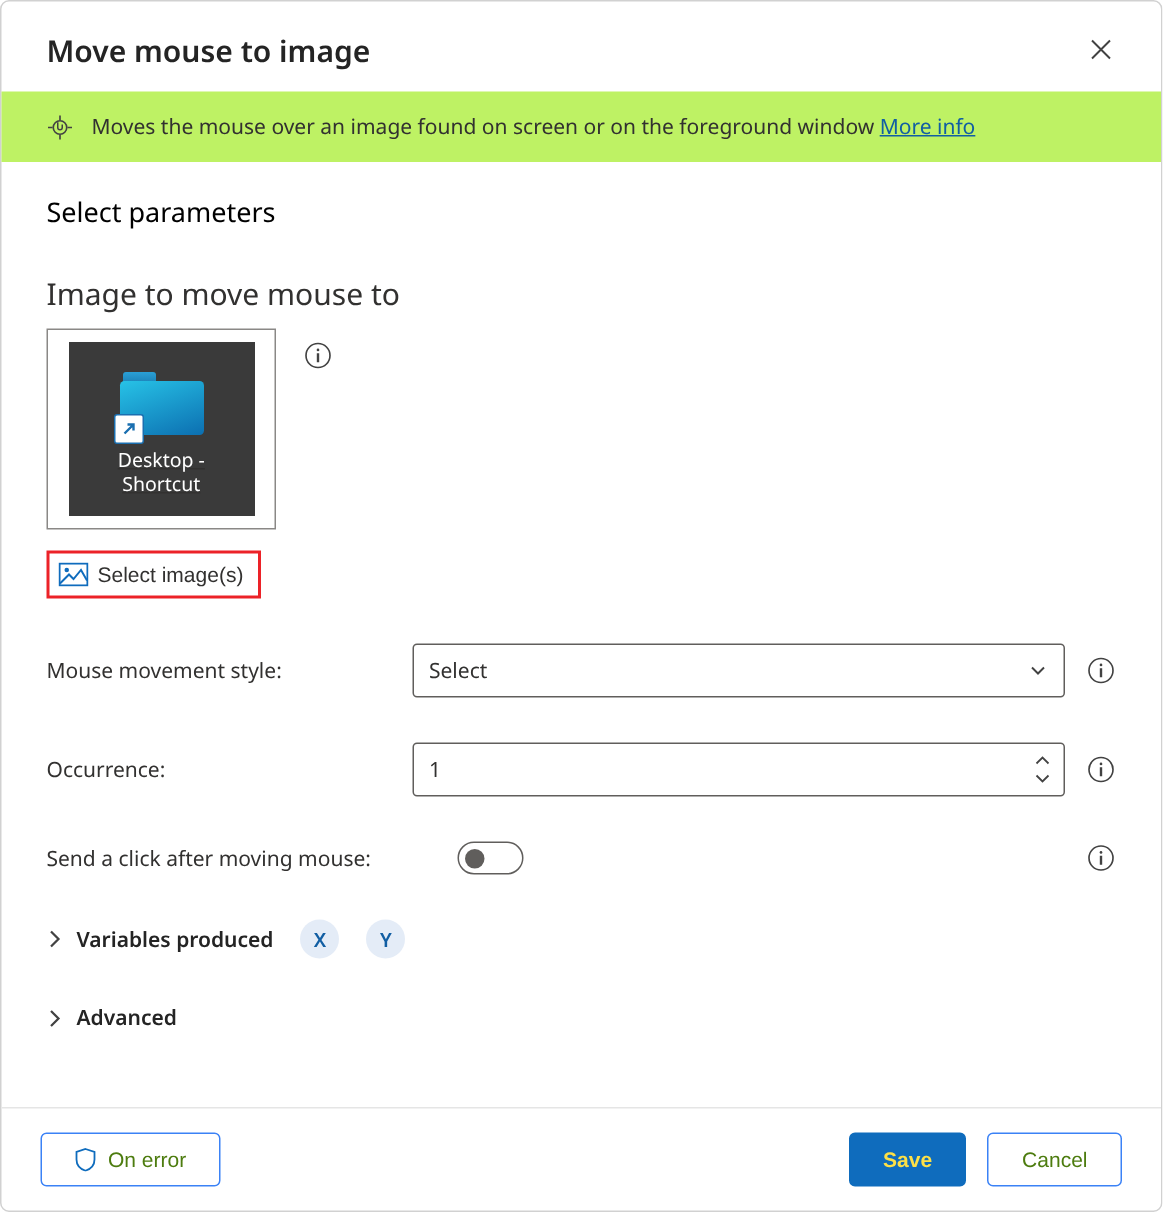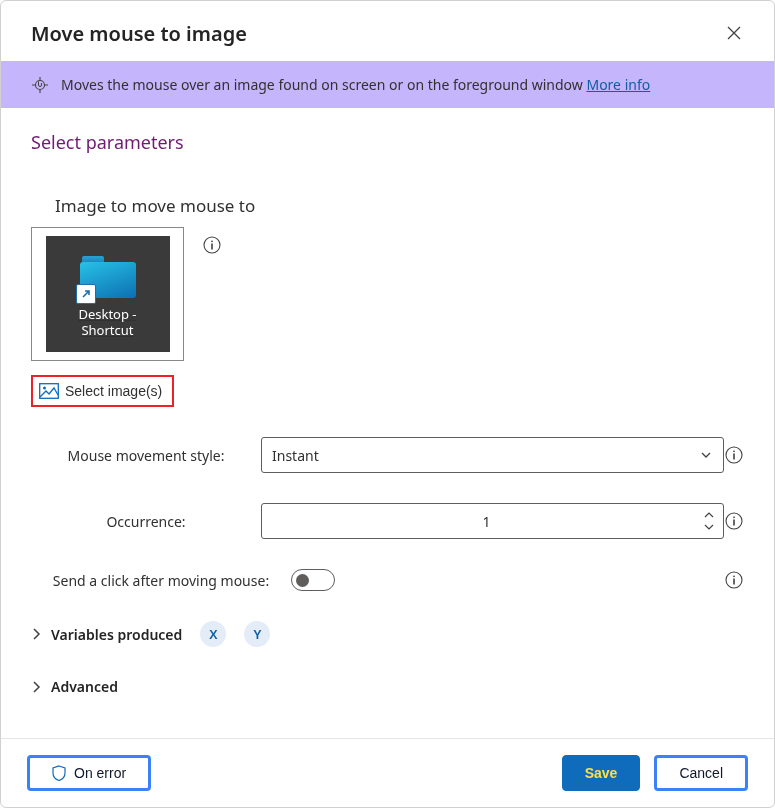--- a/index.html
+++ b/index.html
@@ -19,34 +19,34 @@
     padding: 18px 26px 14px 30px;
   }
   .title {
     font-size: 20px; font-weight: 600; color: #242424;
   }
   .close-btn {
     width: 28px; height: 28px; display:flex;align-items:center;justify-content:center;
     cursor:pointer; border:none; background:none;
   }
   .info-banner {
-    background: #c4b5fd;
+    background: #bef264;
     display:flex; align-items:center; gap:12px;
     padding: 14px 30px;
     font-size: 14px; color:#323130;
   }
   .info-banner a { color:#115ea3; text-decoration:underline; }
   .body {
     flex:1; padding: 22px 30px 10px 30px; overflow:auto;
   }
   .section-title {
-    font-size: 18px; color:#701a75; margin-bottom: 40px;
+    font-size: 18px; color:#000000; margin-bottom: 28px;
   }
   .field-label {
-    font-size:17px; color:#323130; margin-bottom:10px;margin-left:24px;
+    font-size:20px; color:#323130; margin-bottom:10px;
   }
   .image-row { display:flex; gap:18px; align-items:flex-start; }
   .image-list-box {
     flex:1; height:134px;
     border: 2.5px solid #ec2228;
     background:#fff;
     display:flex; flex-direction:column;
   }
   .image-item {
     display:flex; align-items:center; justify-content:space-between;
@@ -93,23 +93,22 @@
     width:20px; height:20px; flex-shrink:0; display:flex;align-items:center;justify-content:center;
   }
   .info-icon-col { margin-top:8px; }
   .select-images-btn {
     margin-top:14px;
     display:inline-flex; align-items:flex-start; gap:6px;
     border:2.5px solid #ec2228; padding:6px 10px 6px 6px;
     background:#fff; color:#0f6cbd; font-size:14px; cursor:pointer;
   }
   .form-row {
-    display:flex; align-items:center; 
+    display:flex; align-items:center; gap:14px;
     margin-top:30px;
-    text-align:center;
   }
   .form-row .row-label { width:230px; color:#323130; }
   .dropdown {
     flex:1; height:36px; border:1px solid #605e5c; border-radius:3px;
     display:flex; align-items:center; justify-content:space-between;
     padding:0 10px; background:#fff; cursor:pointer;
   }
   .numeric {
     flex:1; height:36px; border:1px solid #605e5c; border-radius:3px;
     display:flex; align-items:center; padding:0 6px 0 10px; background:#fff;
@@ -140,21 +139,21 @@
   }
   .footer {
     border-top:1px solid #e5e5e5;
     padding:16px 26px;
     display:flex; align-items:center; justify-content:space-between;
   }
   .btn {
     height:36px; padding:0 22px; border-radius:4px; font-size:14px;
     cursor:pointer; display:inline-flex; align-items:center; gap:8px;
   }
-  .btn-outline { background:#fff; border:3px solid #3b82f6; color:#0f172a; }
+  .btn-outline { background:#fff; border:1px solid #3b82f6; color:#4d7c0f; }
   .btn-primary { background:#0f6cbd; border:1px solid #0f6cbd; color:#fde047; font-weight:600;}
   .footer-right { display:flex; gap:14px; }
   svg { display:block; }
 </style>
 </head>
 <body>
 
 <div class="dialog">
 
   <div class="header">
@@ -216,21 +215,21 @@
         <rect x="0.7" y="0.7" width="18.6" height="14.6" fill="none" stroke="#0f6cbd" stroke-width="1.3"></rect>
         <circle cx="5.5" cy="5" r="1.5" fill="#0f6cbd"></circle>
         <path d="M1 14 L7 8 L10 11 L15 5 L19 12" fill="none" stroke="#0f6cbd" stroke-width="1.3"></path>
       </svg>
       <span style="color:#323130;">Select image(s)</span>
     </button>
 
     <div class="form-row">
       <div class="row-label">Mouse movement style:</div>
       <div class="dropdown">
-        <span>Instant</span>
+        <span>Select</span>
         <svg width="14" height="14" viewBox="0 0 14 14">
             <path d="M3 5 L7 9 L11 5" fill="none" stroke="#424242" stroke-width="1.3"></path>
           </svg>
       </div>
       <div class="info-icon">
         <svg width="18" height="18" viewBox="0 0 18 18">
             <circle cx="9" cy="9" r="8" fill="none" stroke="#424242" stroke-width="1.1"></circle>
             <circle cx="9" cy="5.3" r="0.9" fill="#424242"></circle>
             <rect x="8.2" y="7.5" width="1.6" height="6" fill="#424242"></rect>
           </svg>

